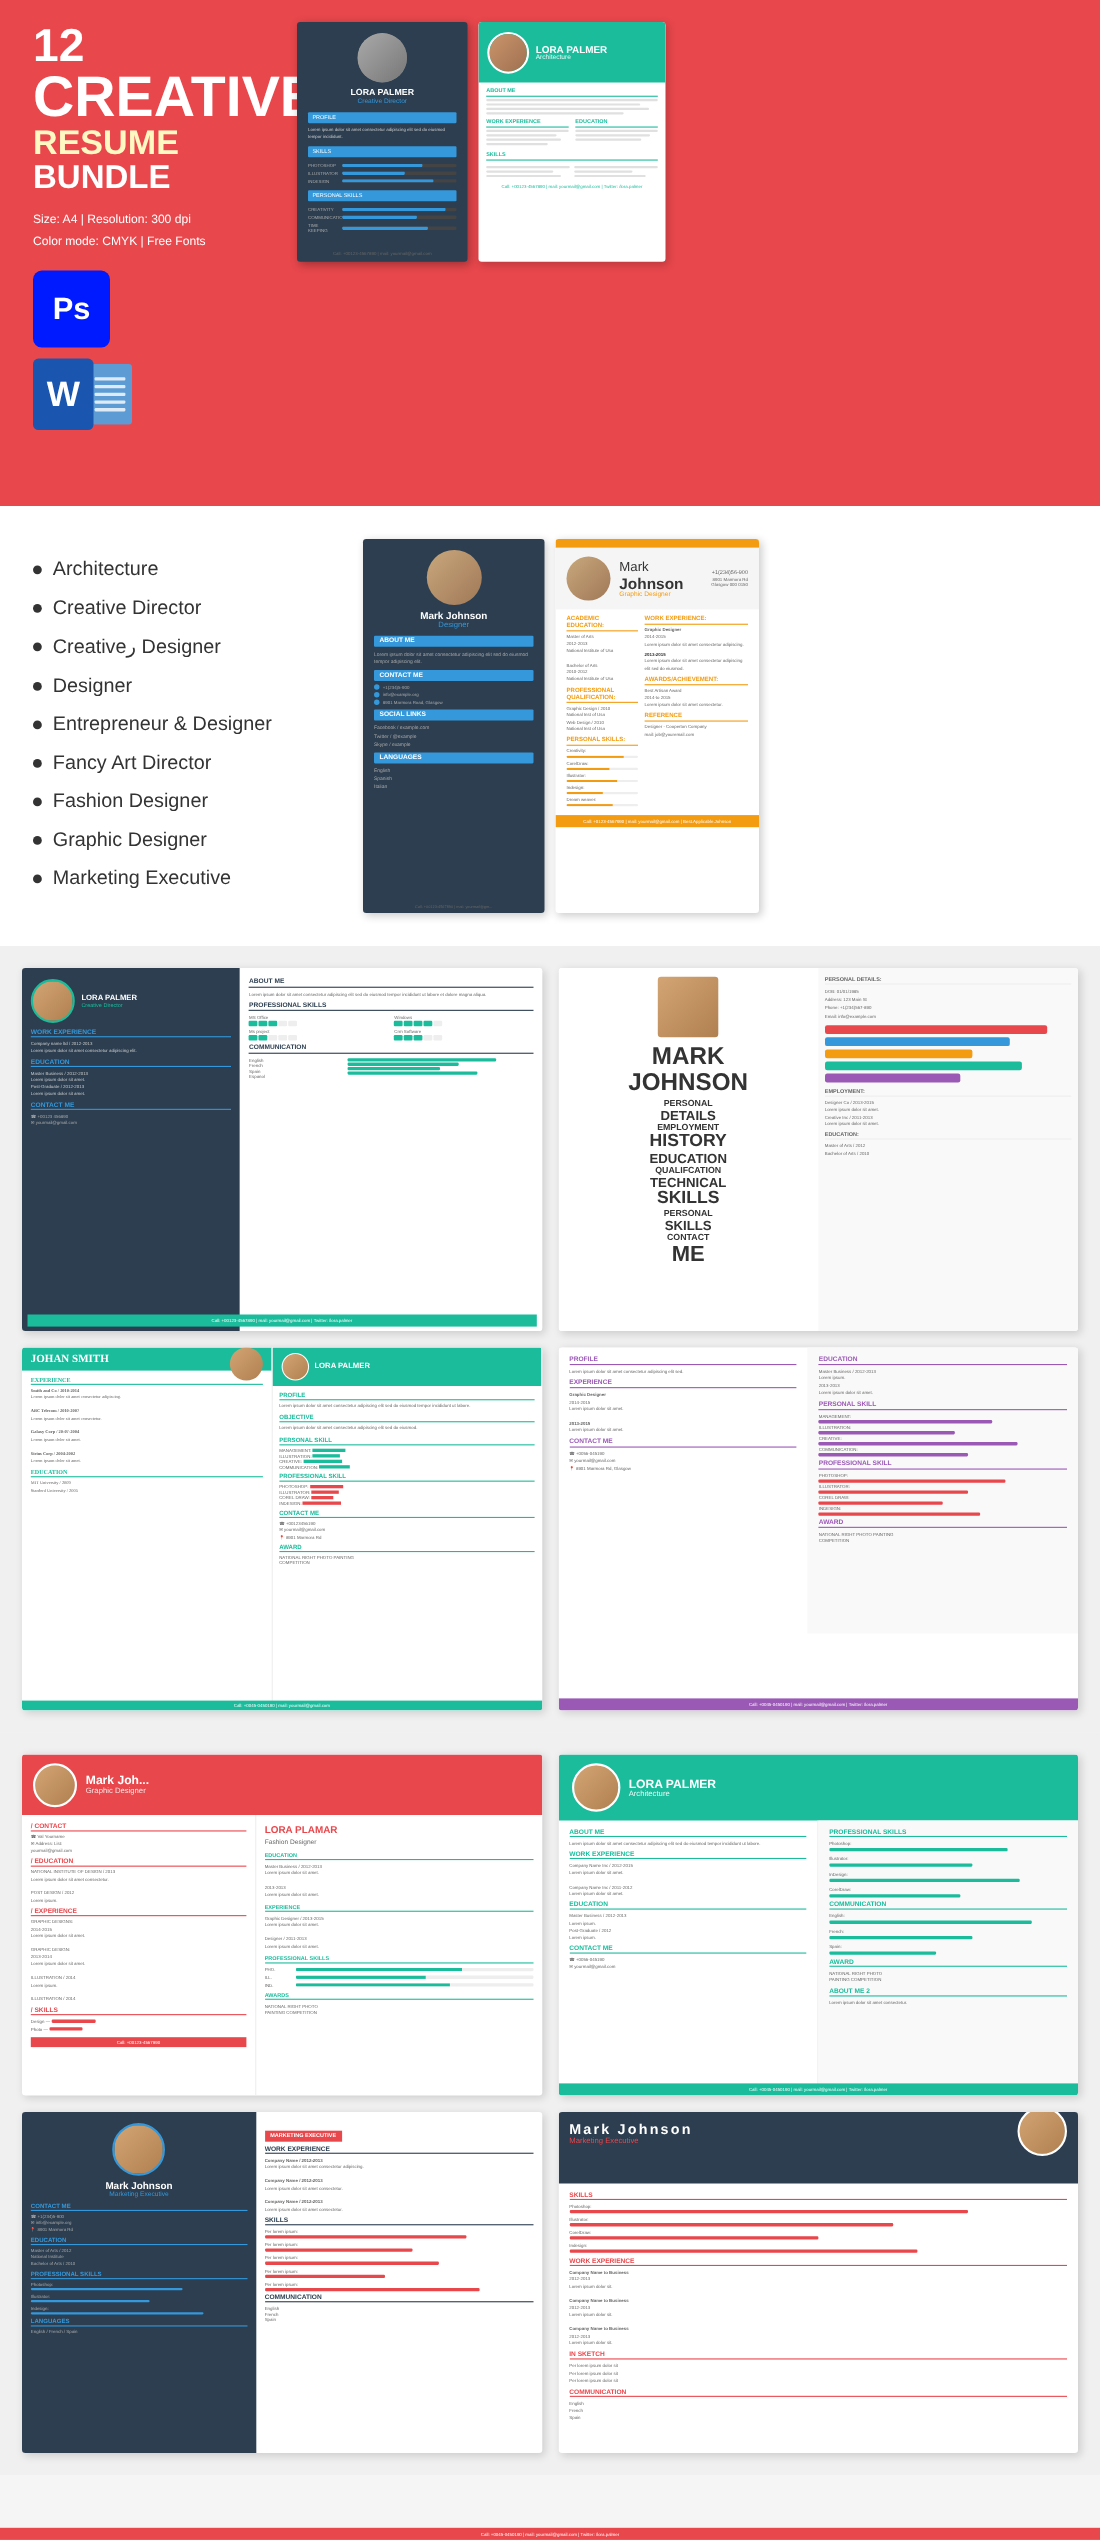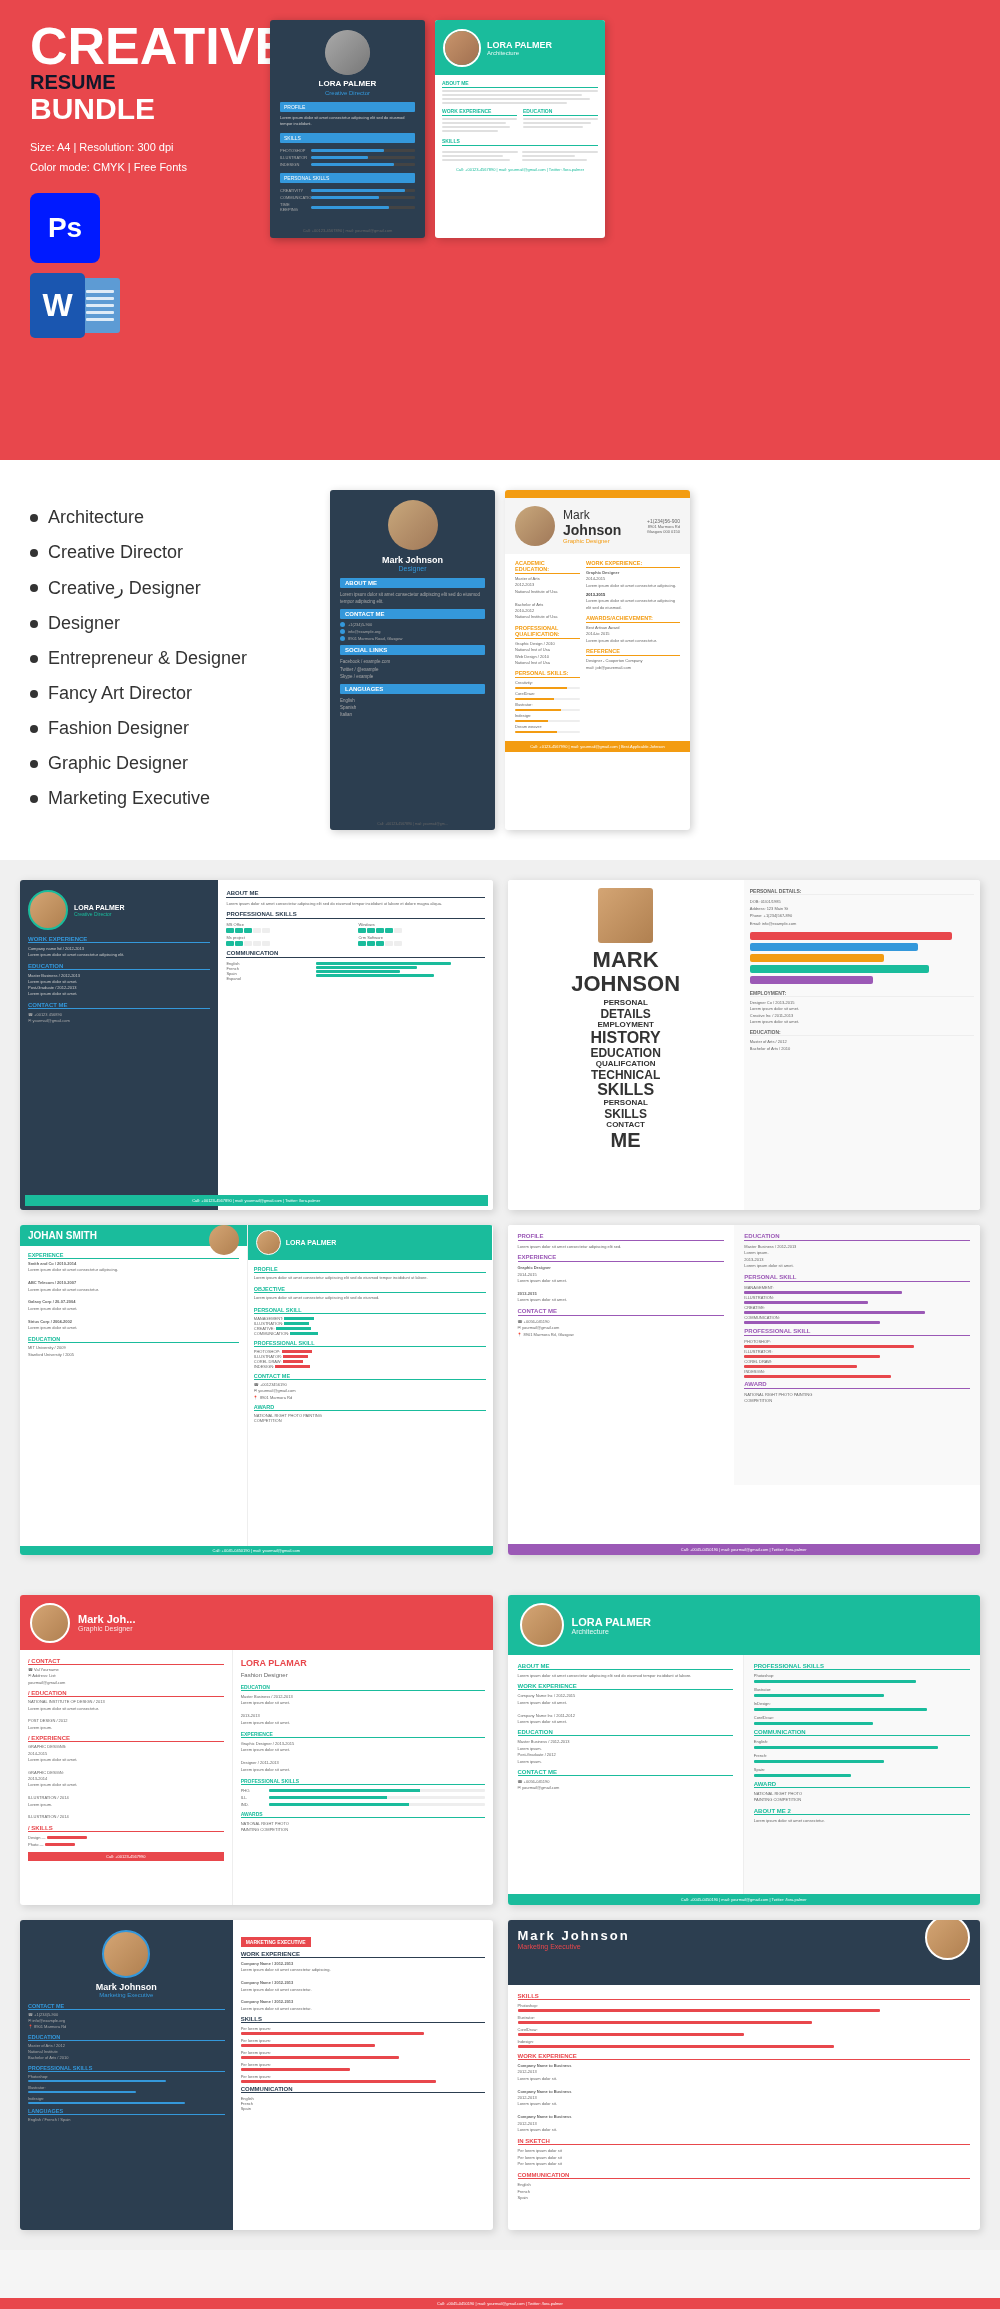--- a/index.html
+++ b/index.html
@@ -34,23 +34,23 @@
       line-height: 1;
     }
     .header-title-creative {
       font-size: 52px;
       font-weight: 900;
       color: white;
       line-height: 1;
       display: block;
     }
     .header-title-resume {
-      font-size: 20px;
+      font-size: 31px;
       font-weight: 700;
-      color: #0f172a;
+      color: #fef9c3;
       line-height: 1;
     }
     .header-title-bundle {
       font-size: 30px;
       font-weight: 700;
       color: white;
     }
     .header-specs {
       margin-top: 12px;
       color: white;
@@ -563,20 +563,21 @@
 
     
     .r3-layout {
       display: flex;
       height: 100%;
     }
     .r3-left {
       width: 48%;
       background: white;
       padding: 8px;
+      font-family: Liberation Serif, serif;
     }
     .r3-header-teal {
       background: #1abc9c;
       color: white;
       padding: 5px 8px;
       margin: -8px -8px 6px -8px;
     }
     .r3-name { font-size: 10px; font-weight: bold; }
     .r3-photo-inline {
       width: 30px;
@@ -713,20 +714,21 @@
     .r8-right { width: 55%; padding: 10px 8px; }
     .r8-main-sec { font-size: 6px; font-weight: bold; color: #2c3e50; border-bottom: 1px solid #2c3e50; margin-bottom: 3px; }
     .r8-main-text { font-size: 4px; color: #666; line-height: 1.6; margin-bottom: 4px; }
     .r8-accent { background: #e8474c; color: white; padding: 2px 5px; font-size: 5px; font-weight: bold; margin-bottom: 4px; display: inline-block; }
   </style>
 </head>
 <body>
 
 <div class="header-section">
   <div class="header-left">
+    <div class="header-title-num">12</div>
     <span class="header-title-creative">CREATIVE</span>
     <div class="header-title-resume">RESUME</div>
     <div class="header-title-bundle">BUNDLE</div>
     <div class="header-specs">
       <div>Size: A4 | Resolution: 300 dpi</div>
       <div>Color mode: CMYK | Free Fonts</div>
     </div>
     <div class="ps-icon">
       <span>Ps</span>
     </div>

